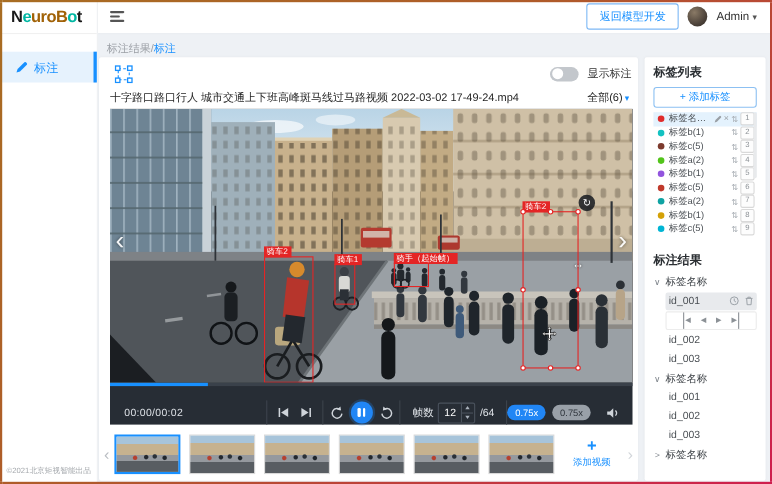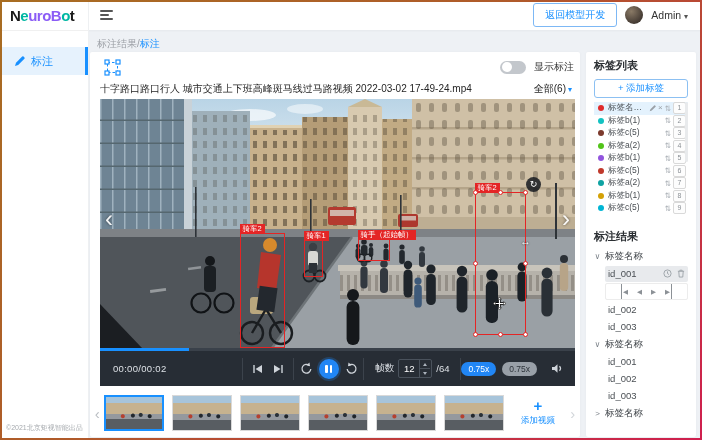--- a/index.html
+++ b/index.html
@@ -63,21 +63,21 @@
        text-shadow:0 0 3px rgba(0,0,0,.6);line-height:24px;}
   .vid-chev.left{left:5px}.vid-chev.right{right:5px}
   .badge-circle{position:absolute;left:426px;top:78px;width:15px;height:15px;border-radius:50%;
        background:rgba(22,26,32,.85);color:#fff;font-size:9px;line-height:15px;text-align:center;z-index:6;cursor:pointer;}
   .cursor-resize{position:absolute;left:420px;top:136px;color:#fff;font-size:11px;text-shadow:0 0 2px #000;z-index:7;}
   .cursor-move{position:absolute;left:393px;top:198px;z-index:7;}
   
   .controls{position:absolute;left:10px;top:296px;width:475px;height:38px;background:#272d35;color:#dde1e6;}
   .progress{position:absolute;left:0;top:0;width:100%;height:3px;background:#3a414a;}
   .progress-fill{height:3px;background:#1890ff;width:0;}
-  .ctrl-row{position:absolute;left:0;top:3px;right:0;bottom:0;display:flex;align-items:center;}
+  .ctrl-row{position:absolute;left:0;top:3px;right:0;bottom:0;display:flex;align-items:flex-end;}
   .ctrl-sec{display:flex;align-items:center;height:22px;}
   .sec-time{width:142px;padding-left:13px;font-size:9.5px;letter-spacing:.3px;}
   .sec-skip{width:56px;justify-content:space-evenly;border-left:1px solid #3c434c;}
   .sec-play{width:76px;justify-content:space-evenly;border-left:1px solid #3c434c;}
   .sec-frame{width:106px;border-left:1px solid #3c434c;gap:4px;justify-content:center;font-size:9.5px;}
   .sec-rate{flex:1;border-left:1px solid #3c434c;justify-content:flex-end;gap:6px;padding-right:12px;}
   .play-btn{width:20px;height:20px;border-radius:50%;background:#2186f5;display:flex;align-items:center;justify-content:center;gap:2.5px;cursor:pointer;box-shadow:0 0 0 2px rgba(33,134,245,.25);}
   .play-btn i{display:block;width:2.2px;height:8px;background:#fff;border-radius:1px;}
   .frame-input{position:relative;width:32px;height:17px;border:1px solid #4a525c;border-radius:2px;display:flex;}
   .frame-input input{width:20px;border:none;background:transparent;color:#fff;font-size:9.5px;text-align:center;padding:0;font-family:inherit;outline:none;}
@@ -135,21 +135,21 @@
   .pager{height:15px;margin:1px 0 2px 11px;border:1px solid #ececec;border-radius:2px;display:flex;align-items:center;
        justify-content:center;gap:9px;color:#8c9196;}
   .pg{font-size:6.5px;cursor:pointer;line-height:15px;}
   .pg-bar-l{border-left:1px solid #8c9196;padding-left:1px;}
   .pg-bar-r{border-right:1px solid #8c9196;padding-right:1px;}
 </style>
 </head>
 <body>
 
 <div class="sidebar">
-  <div class="logo"><span style="color: rgb(26, 26, 26);">N</span><span style="color: rgb(0, 183, 163);">e</span><span style="color: #8b5cf6;">uroB</span><span style="color: rgb(0, 183, 163);">o</span><span style="color: rgb(26, 26, 26);">t</span></div>
+  <div class="logo"><span style="color: rgb(26, 26, 26);">N</span><span style="color: rgb(0, 183, 163);">e</span><span style="color: #a16207;">uroB</span><span style="color: rgb(0, 183, 163);">o</span><span style="color: rgb(26, 26, 26);">t</span></div>
   <div class="side-item">
     <svg width="11" height="11" viewBox="0 0 11 11">
       <path d="M1 10l1-3.2L8.2.6a1 1 0 0 1 1.4 0l.8.8a1 1 0 0 1 0 1.4L4.2 9 1 10z" fill="#1890ff"></path>
     </svg>
     <span>标注</span>
   </div>
   <div class="copyright">©2021北京矩视智能出品</div>
 </div>
 
 <div class="topbar">

